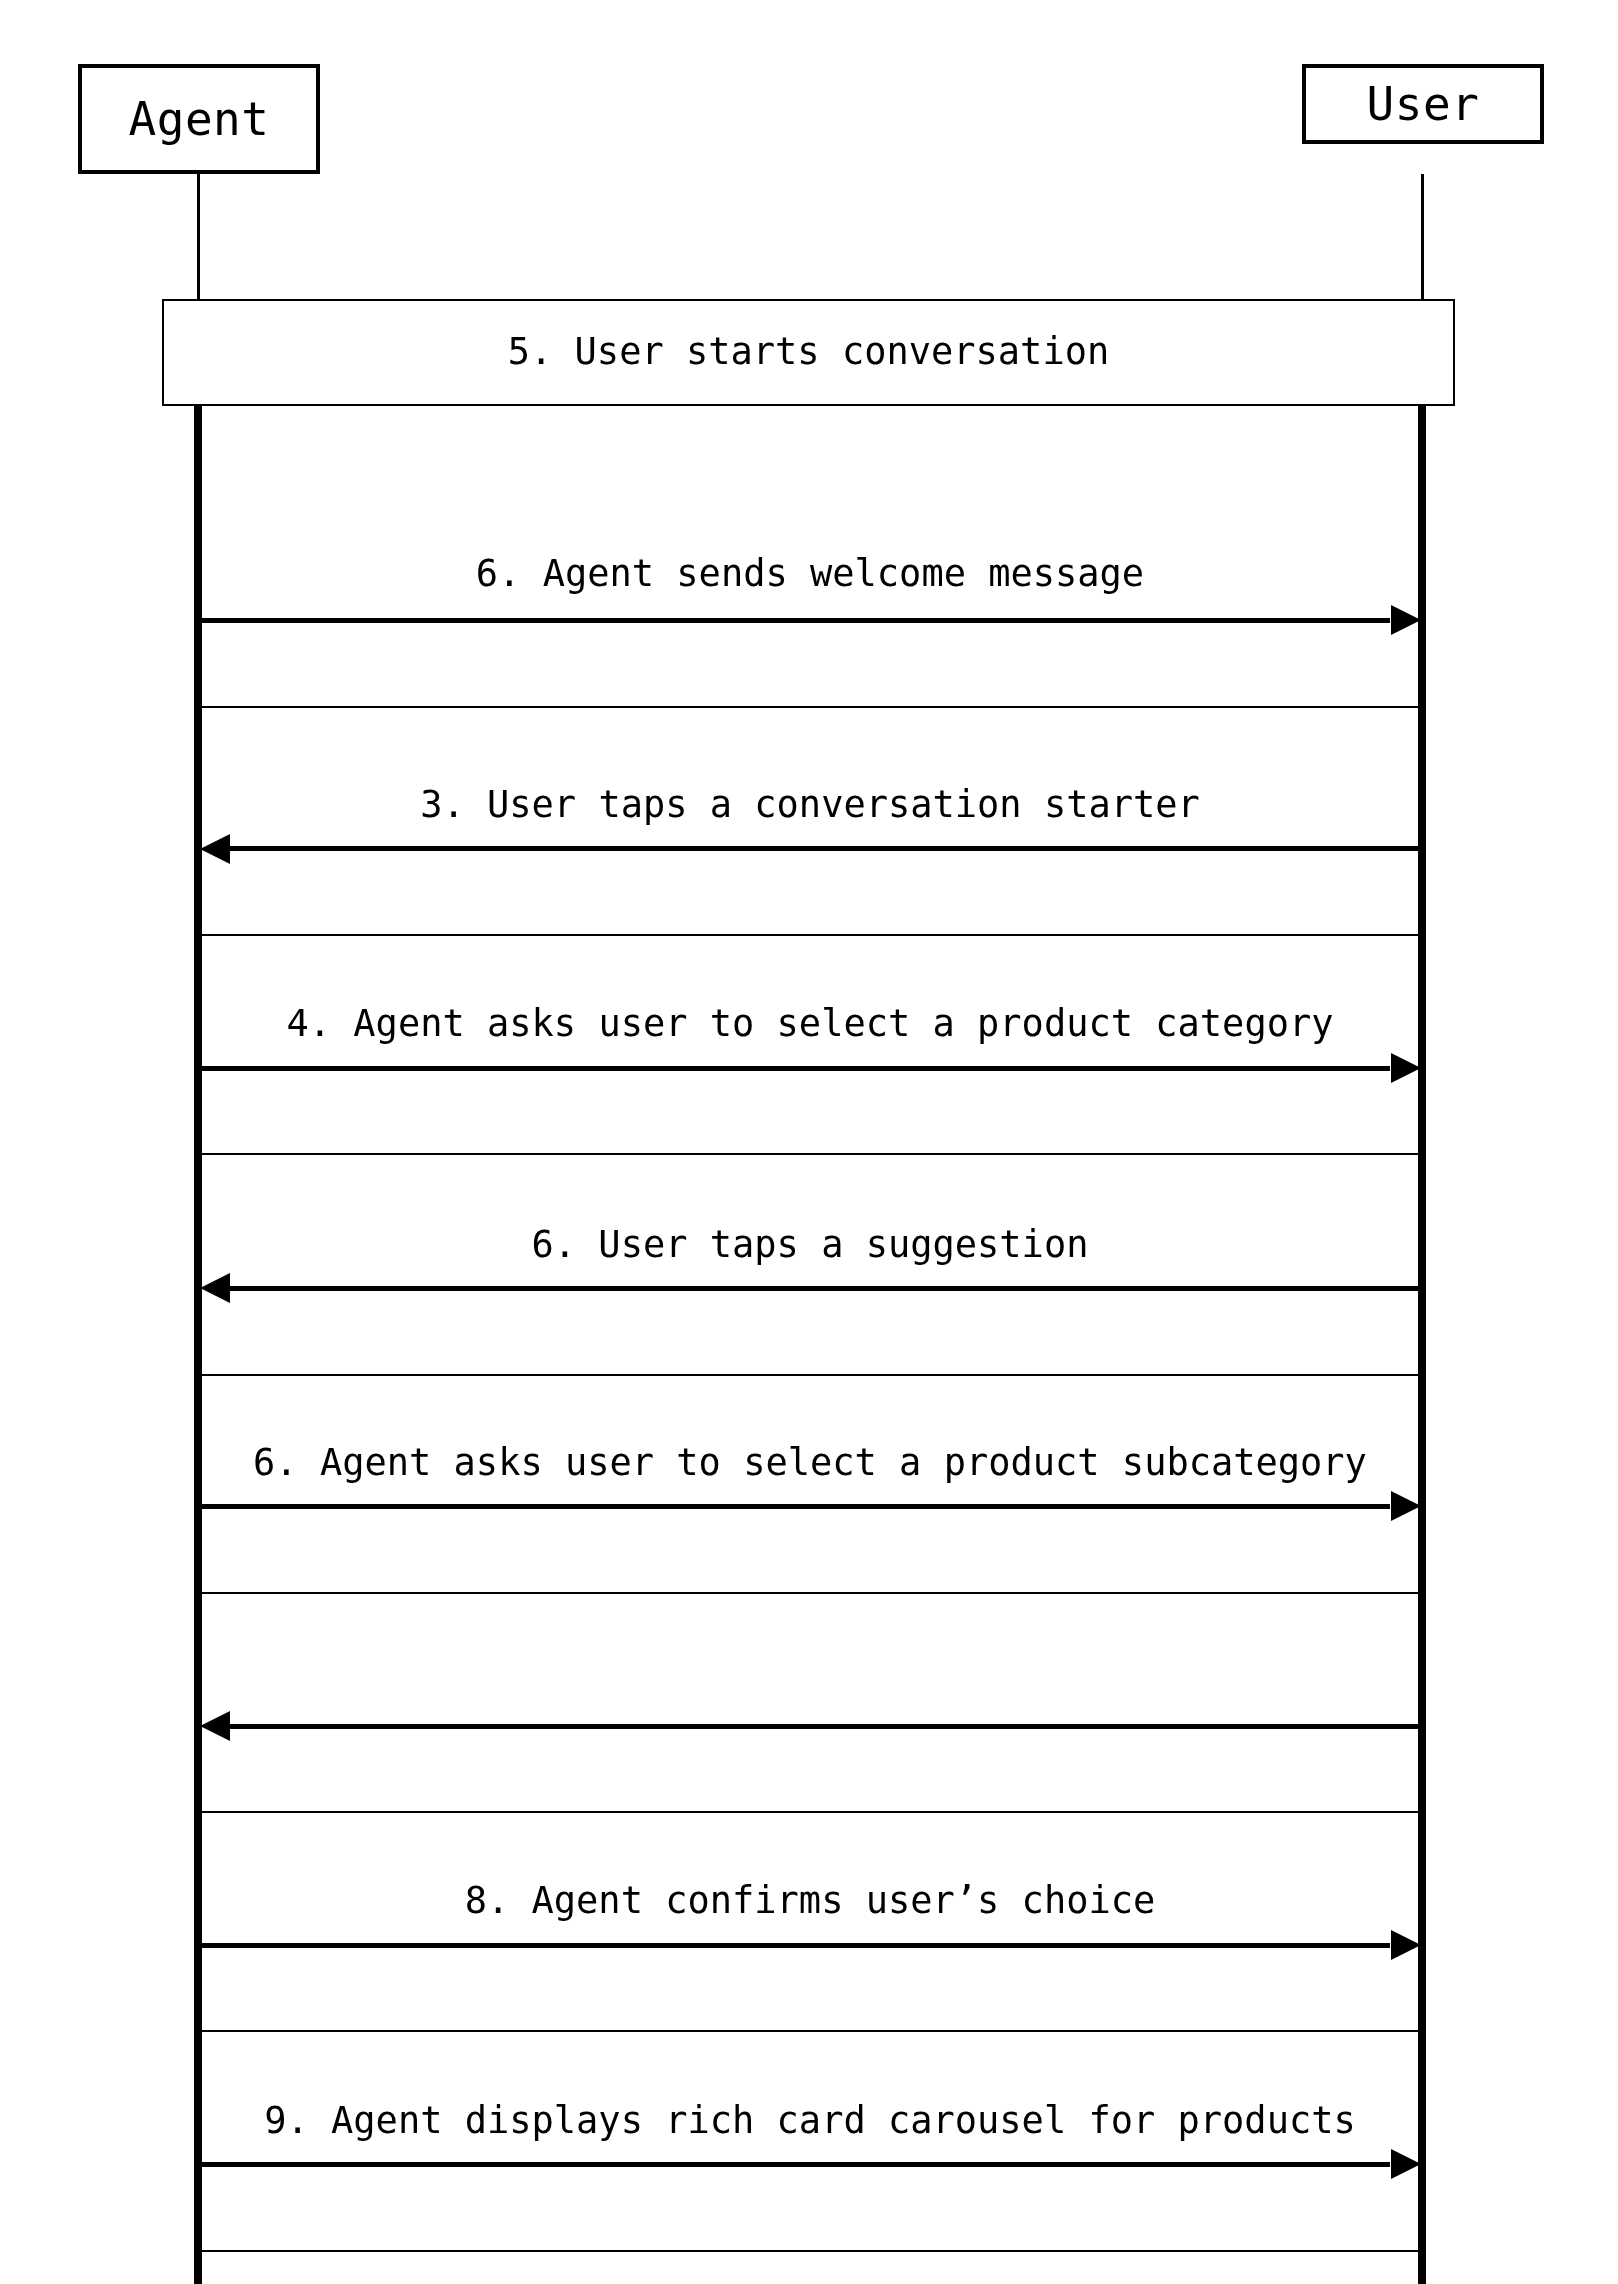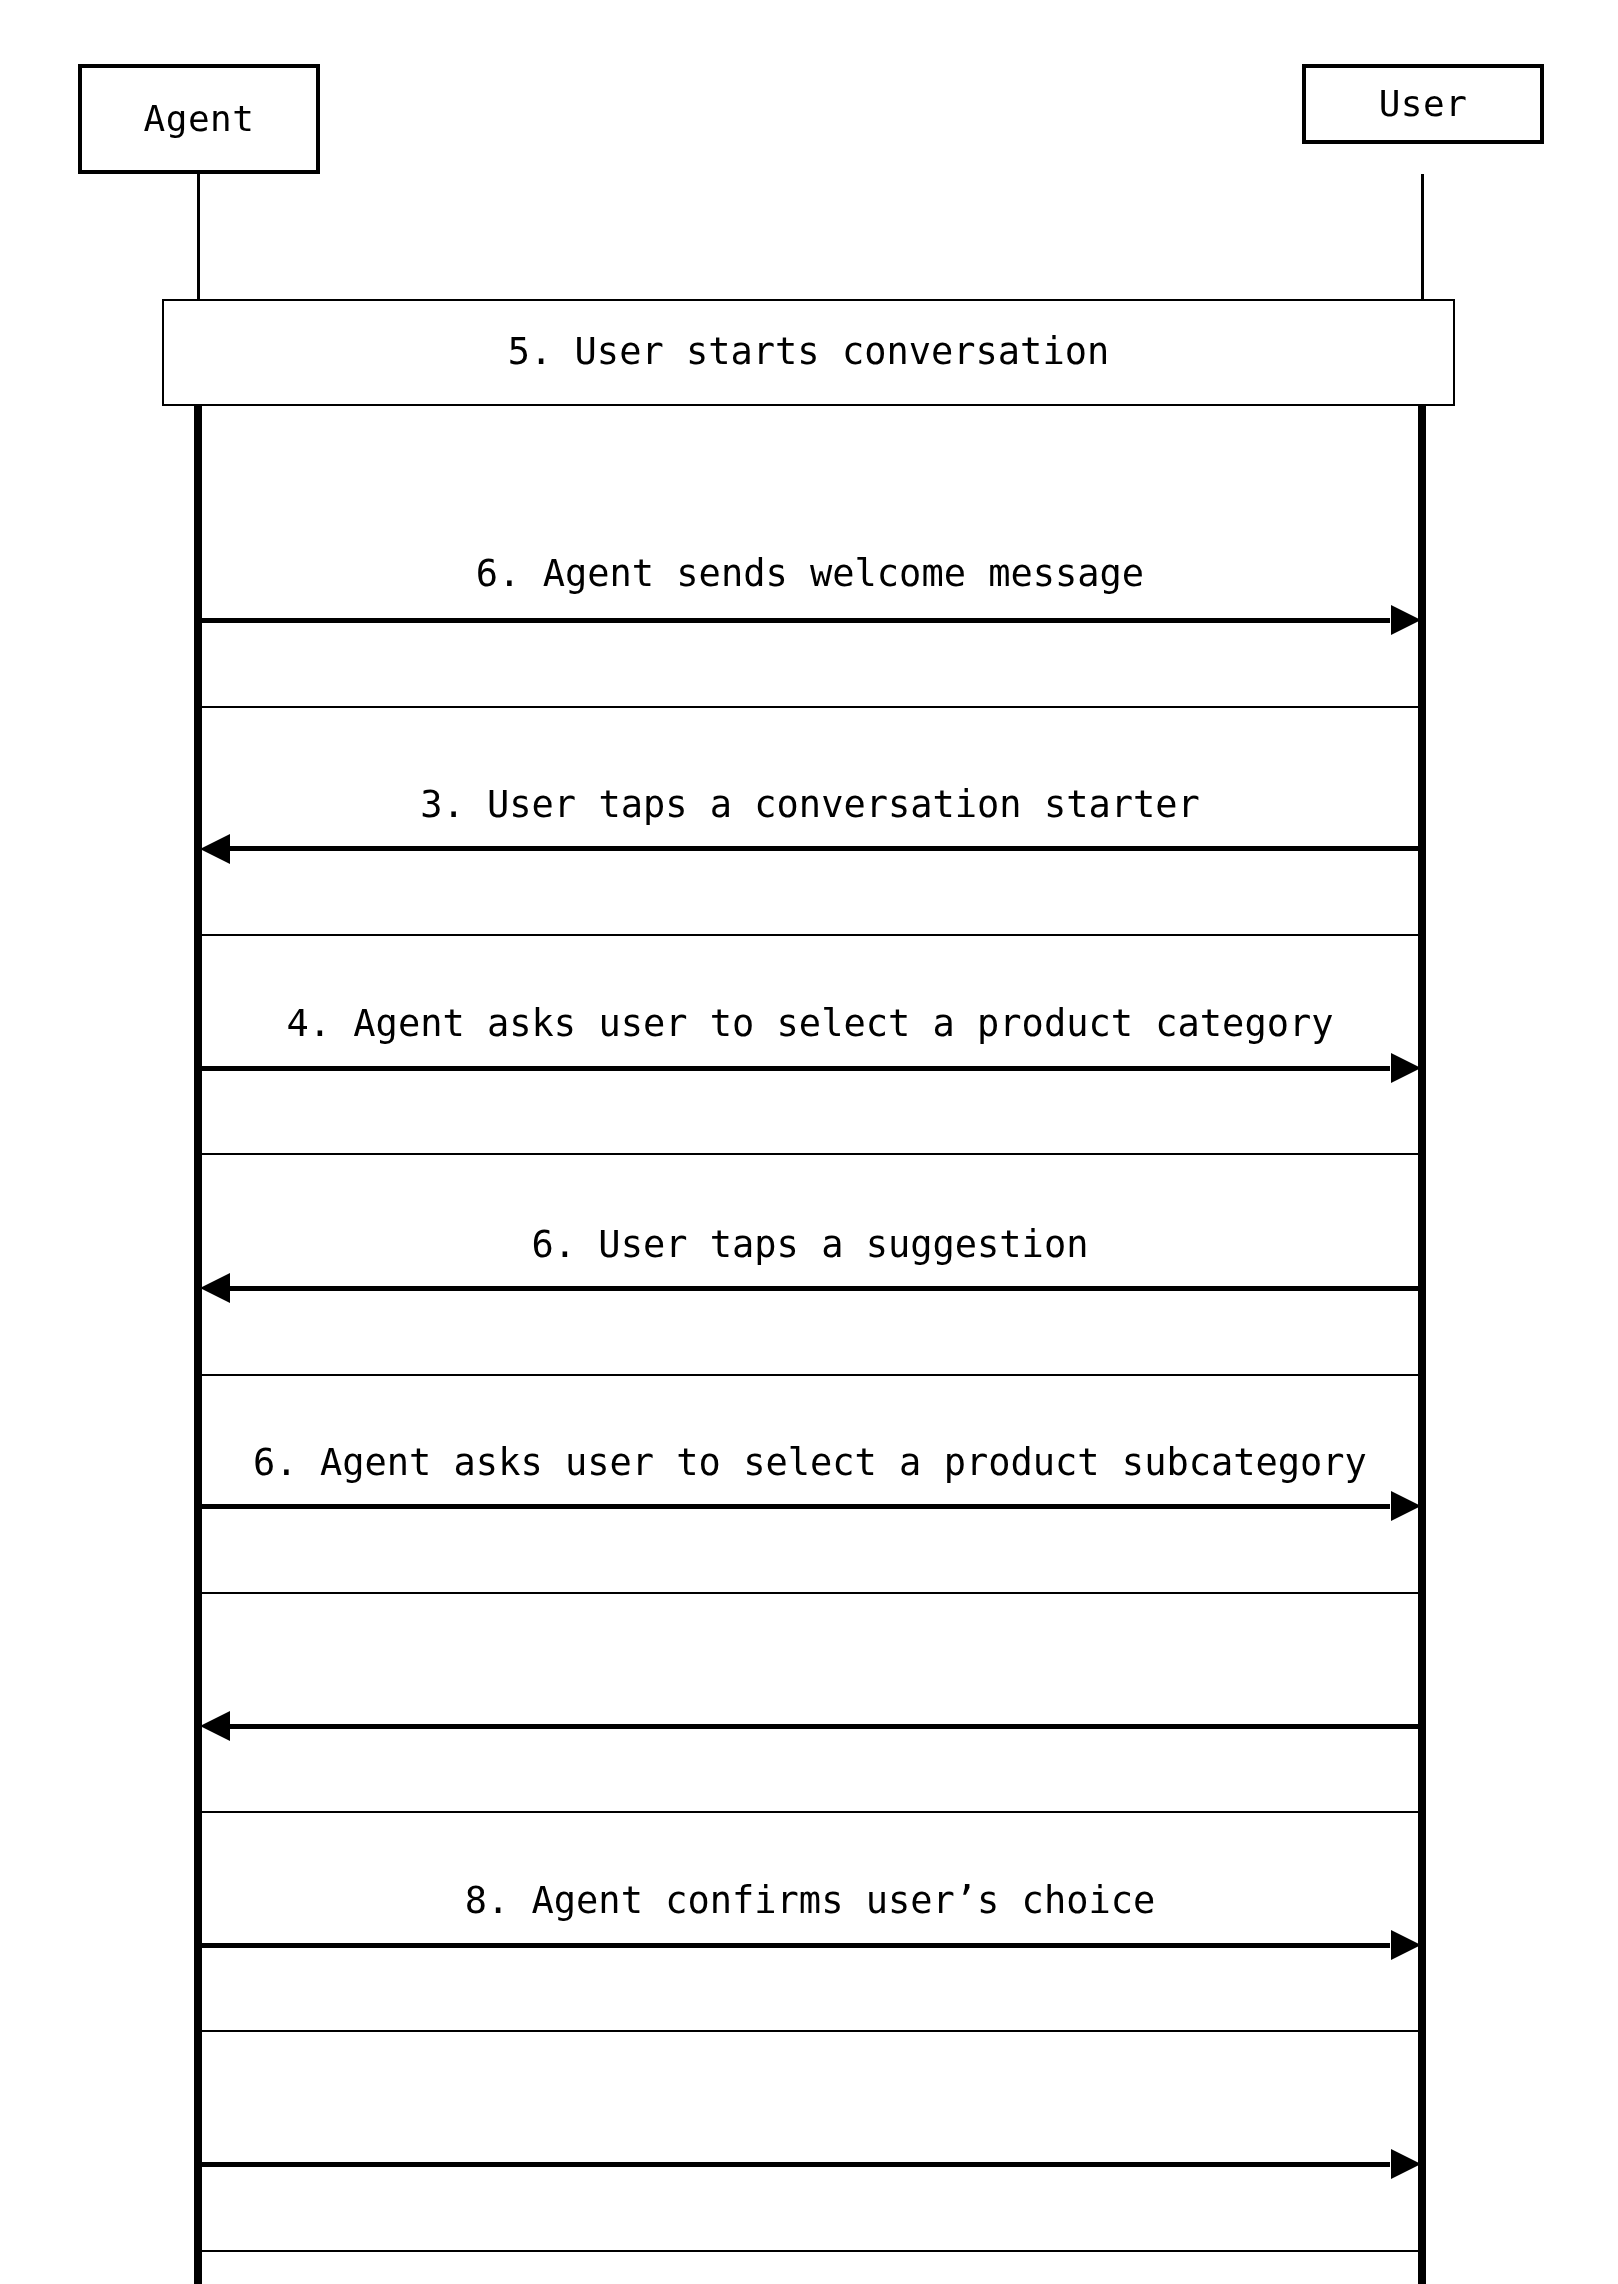--- a/index.html
+++ b/index.html
@@ -24,21 +24,21 @@
   
   .participant {
     position: absolute;
     box-sizing: border-box;
     border: 4.6px solid #000000;
     background: #ffffff;
     display: flex;
     align-items: center;
     justify-content: center;
     font-family: "DejaVu Sans Mono", "Liberation Mono", monospace;
-    font-size: 36px;
+    font-size: 46px;
     line-height: 1;
     color: #000000;
     letter-spacing: 0.5px;
     z-index: 40;
   }
 
   
   .lifeline {
     position: absolute;
     width: 2.7px;
@@ -174,18 +174,19 @@
 
   <div class="msg-line" style="left:230px; top:1724px; width:1192px;"></div>
   <div class="arrowhead left" style="left:200px; top:1711px;"></div>
   <div class="rule" style="left:197px; top:1811px; width:1225px;"></div>
 
   <div class="msg-label" style="left:198px; top:1877px; width:1224px;">8. Agent confirms user’s choice</div>
   <div class="msg-line" style="left:198px; top:1943px; width:1192px;"></div>
   <div class="arrowhead right" style="left:1391px; top:1930px;"></div>
   <div class="rule" style="left:197px; top:2030px; width:1225px;"></div>
 
+  <div class="msg-label" style="left:198px; top:2097px; width:1224px;">9. Agent displays rich card carousel for products</div>
   <div class="msg-line" style="left:198px; top:2162px; width:1192px;"></div>
   <div class="arrowhead right" style="left:1391px; top:2149px;"></div>
   <div class="rule" style="left:197px; top:2250px; width:1225px;"></div>
 
 </div>
 
 
 </body></html>

